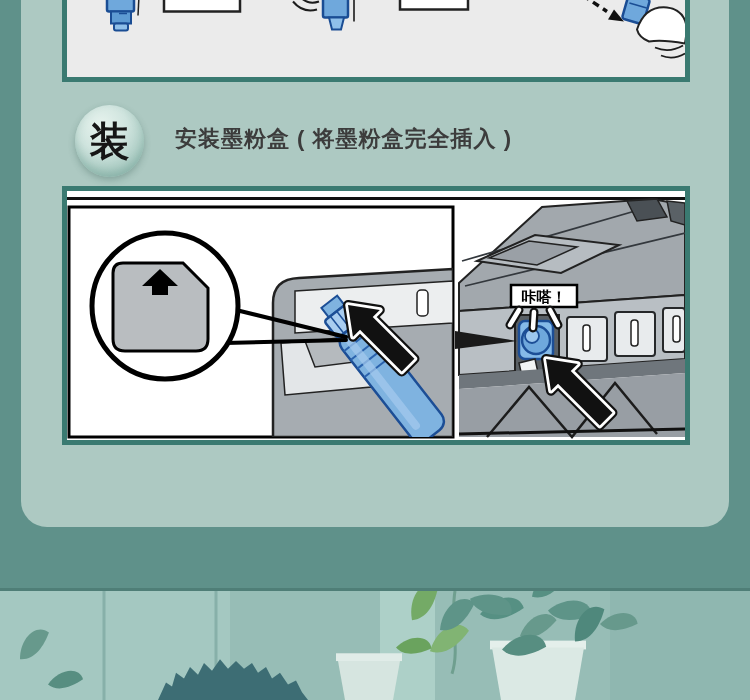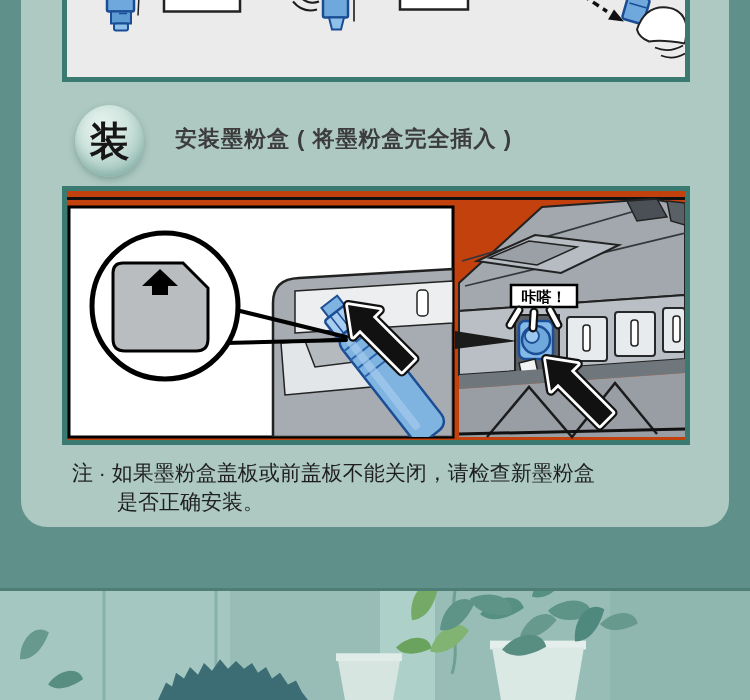--- a/index.html
+++ b/index.html
@@ -1,20 +1,20 @@
 <!DOCTYPE html>
 <html><head>
 <meta charset="utf-8">
 <style>
   html,body{margin:0;padding:0;}
   .page{position:relative;width:750px;height:700px;overflow:hidden;background:#5f918a;
         font-family:"Liberation Sans",sans-serif;}
   .card{position:absolute;left:21px;top:0;width:708px;height:527px;background:#adc9c2;
         border-radius:0 0 26px 26px;}
-  .panel{position:absolute;box-sizing:border-box;background:#c2410c;border:5px solid #3a7a71;}
+  .panel{position:absolute;box-sizing:border-box;background:#ffffff;border:5px solid #3a7a71;}
   .panel-top{left:41px;top:-1px;width:628px;height:83px;background:#ebebeb;border-top:none;}
   .panel-main{left:41px;top:186px;width:628px;height:259px;}
   .panel svg{display:block;width:100%;height:100%;}
   .badge{position:absolute;left:54px;top:105px;width:69px;height:72px;border-radius:50%;
          background:radial-gradient(circle at 38% 28%, #e7f3ee 0%, #cfe4de 38%, #a9cbc2 72%, #8fb7ae 100%);
          box-shadow:0 3px 7px rgba(40,80,70,.3), inset 0 -5px 9px rgba(96,146,136,.35);
          display:flex;align-items:center;justify-content:center;}
   .badge span{font-size:40px;font-weight:700;color:#161616;line-height:1;}
   .title{position:absolute;left:154px;top:124px;margin:0;font-size:22px;font-weight:700;
          color:#3c3c3c;letter-spacing:1px;white-space:nowrap;}
@@ -184,24 +184,20 @@
             <line x1="165" y1="118" x2="279" y2="146" stroke="#000" stroke-width="4" stroke-linecap="round"></line>
             <line x1="158" y1="152" x2="279" y2="149" stroke="#000" stroke-width="4" stroke-linecap="round"></line>
             <circle cx="98" cy="115" r="73" fill="#fff" stroke="#000" stroke-width="5"></circle>
             <path d="M56 72 L116 72 L141 97 L141 148 Q141 160 129 160 L58 160 Q46 160 46 148 L46 82 Q46 72 56 72 Z" fill="#b9bdc0" stroke="#000" stroke-width="3"></path>
             <polygon points="93,78 111,95 101,95 101,104 85,104 85,95 75,95" fill="#000"></polygon>
           </g>
         </g>
       </svg>
     </div>
 
-    <div class="note">
-      <div class="ln1">注 · 如果墨粉盒盖板或前盖板不能关闭，请检查新墨粉盒</div>
-      <div class="ln2">是否正确安装。</div>
-    </div>
   </div>
 
   <div class="photo">
     <svg viewBox="0 0 750 112" preserveAspectRatio="none">
       <defs>
         <path id="leaf" d="M0 0 C 10 -22, 34 -30, 42 -14 C 30 -2, 14 8, 0 0 Z"></path>
       </defs>
       <rect x="0" y="0" width="750" height="112" fill="#97bdb6"></rect>
       <rect x="0" y="0" width="230" height="112" fill="#a4c8c1"></rect>
       <line x1="104" y1="0" x2="104" y2="112" stroke="#87b0a9" stroke-width="3"></line>

